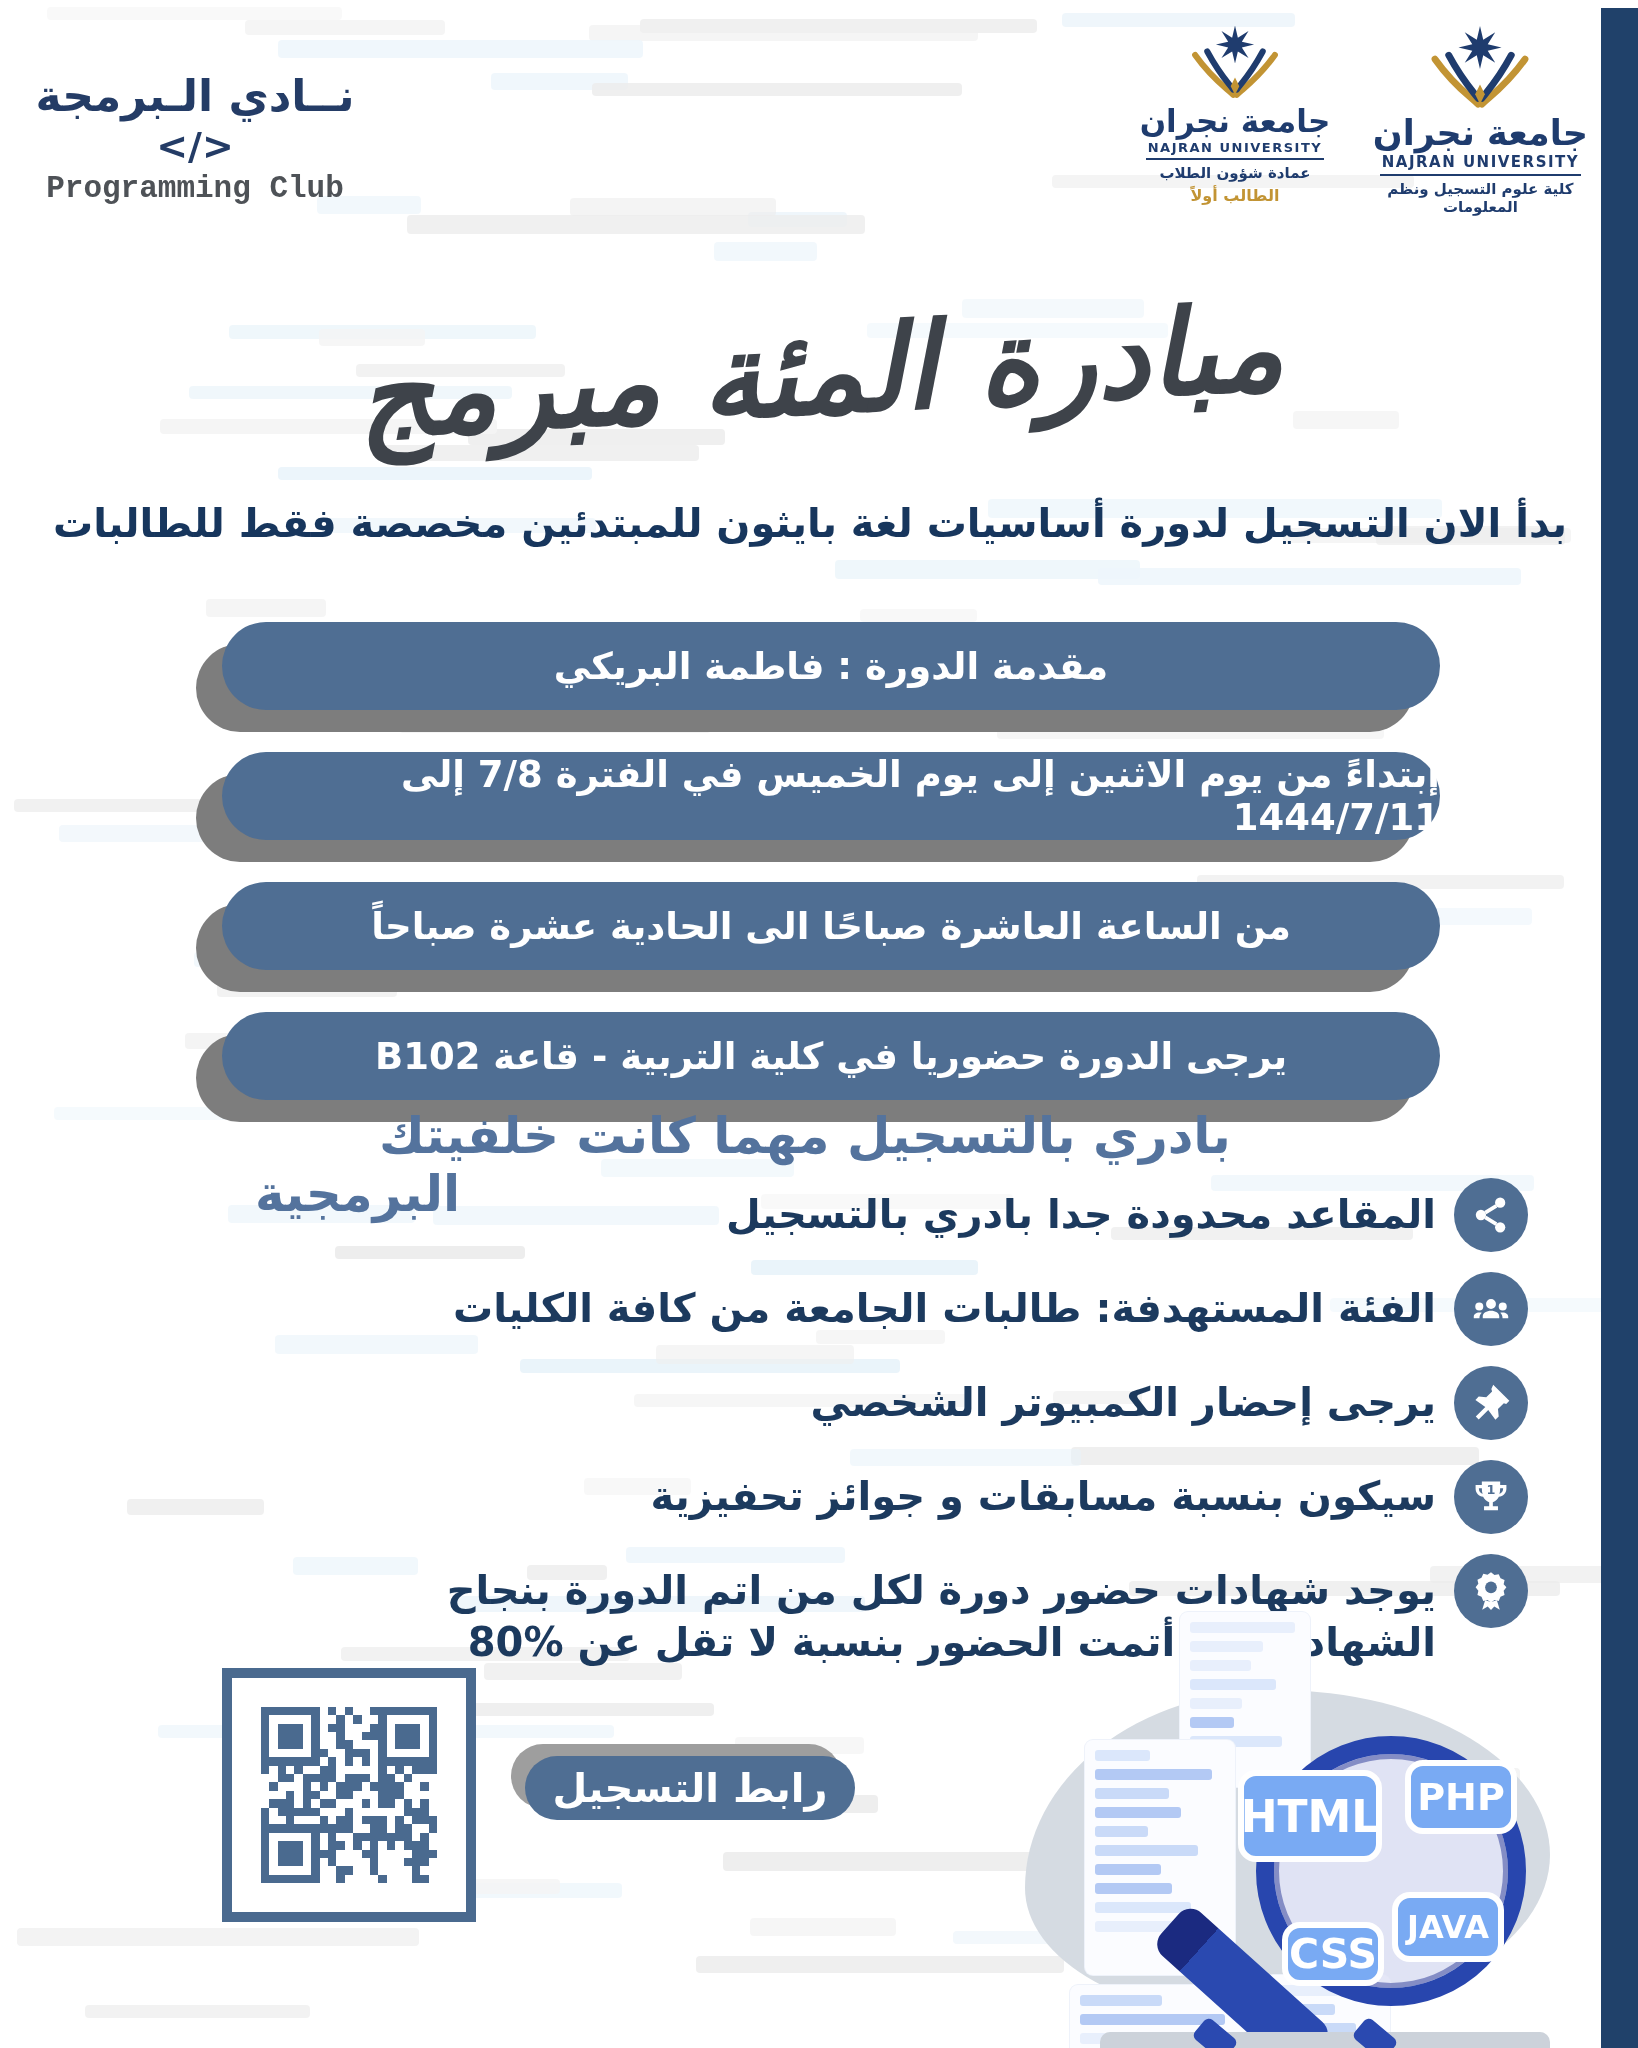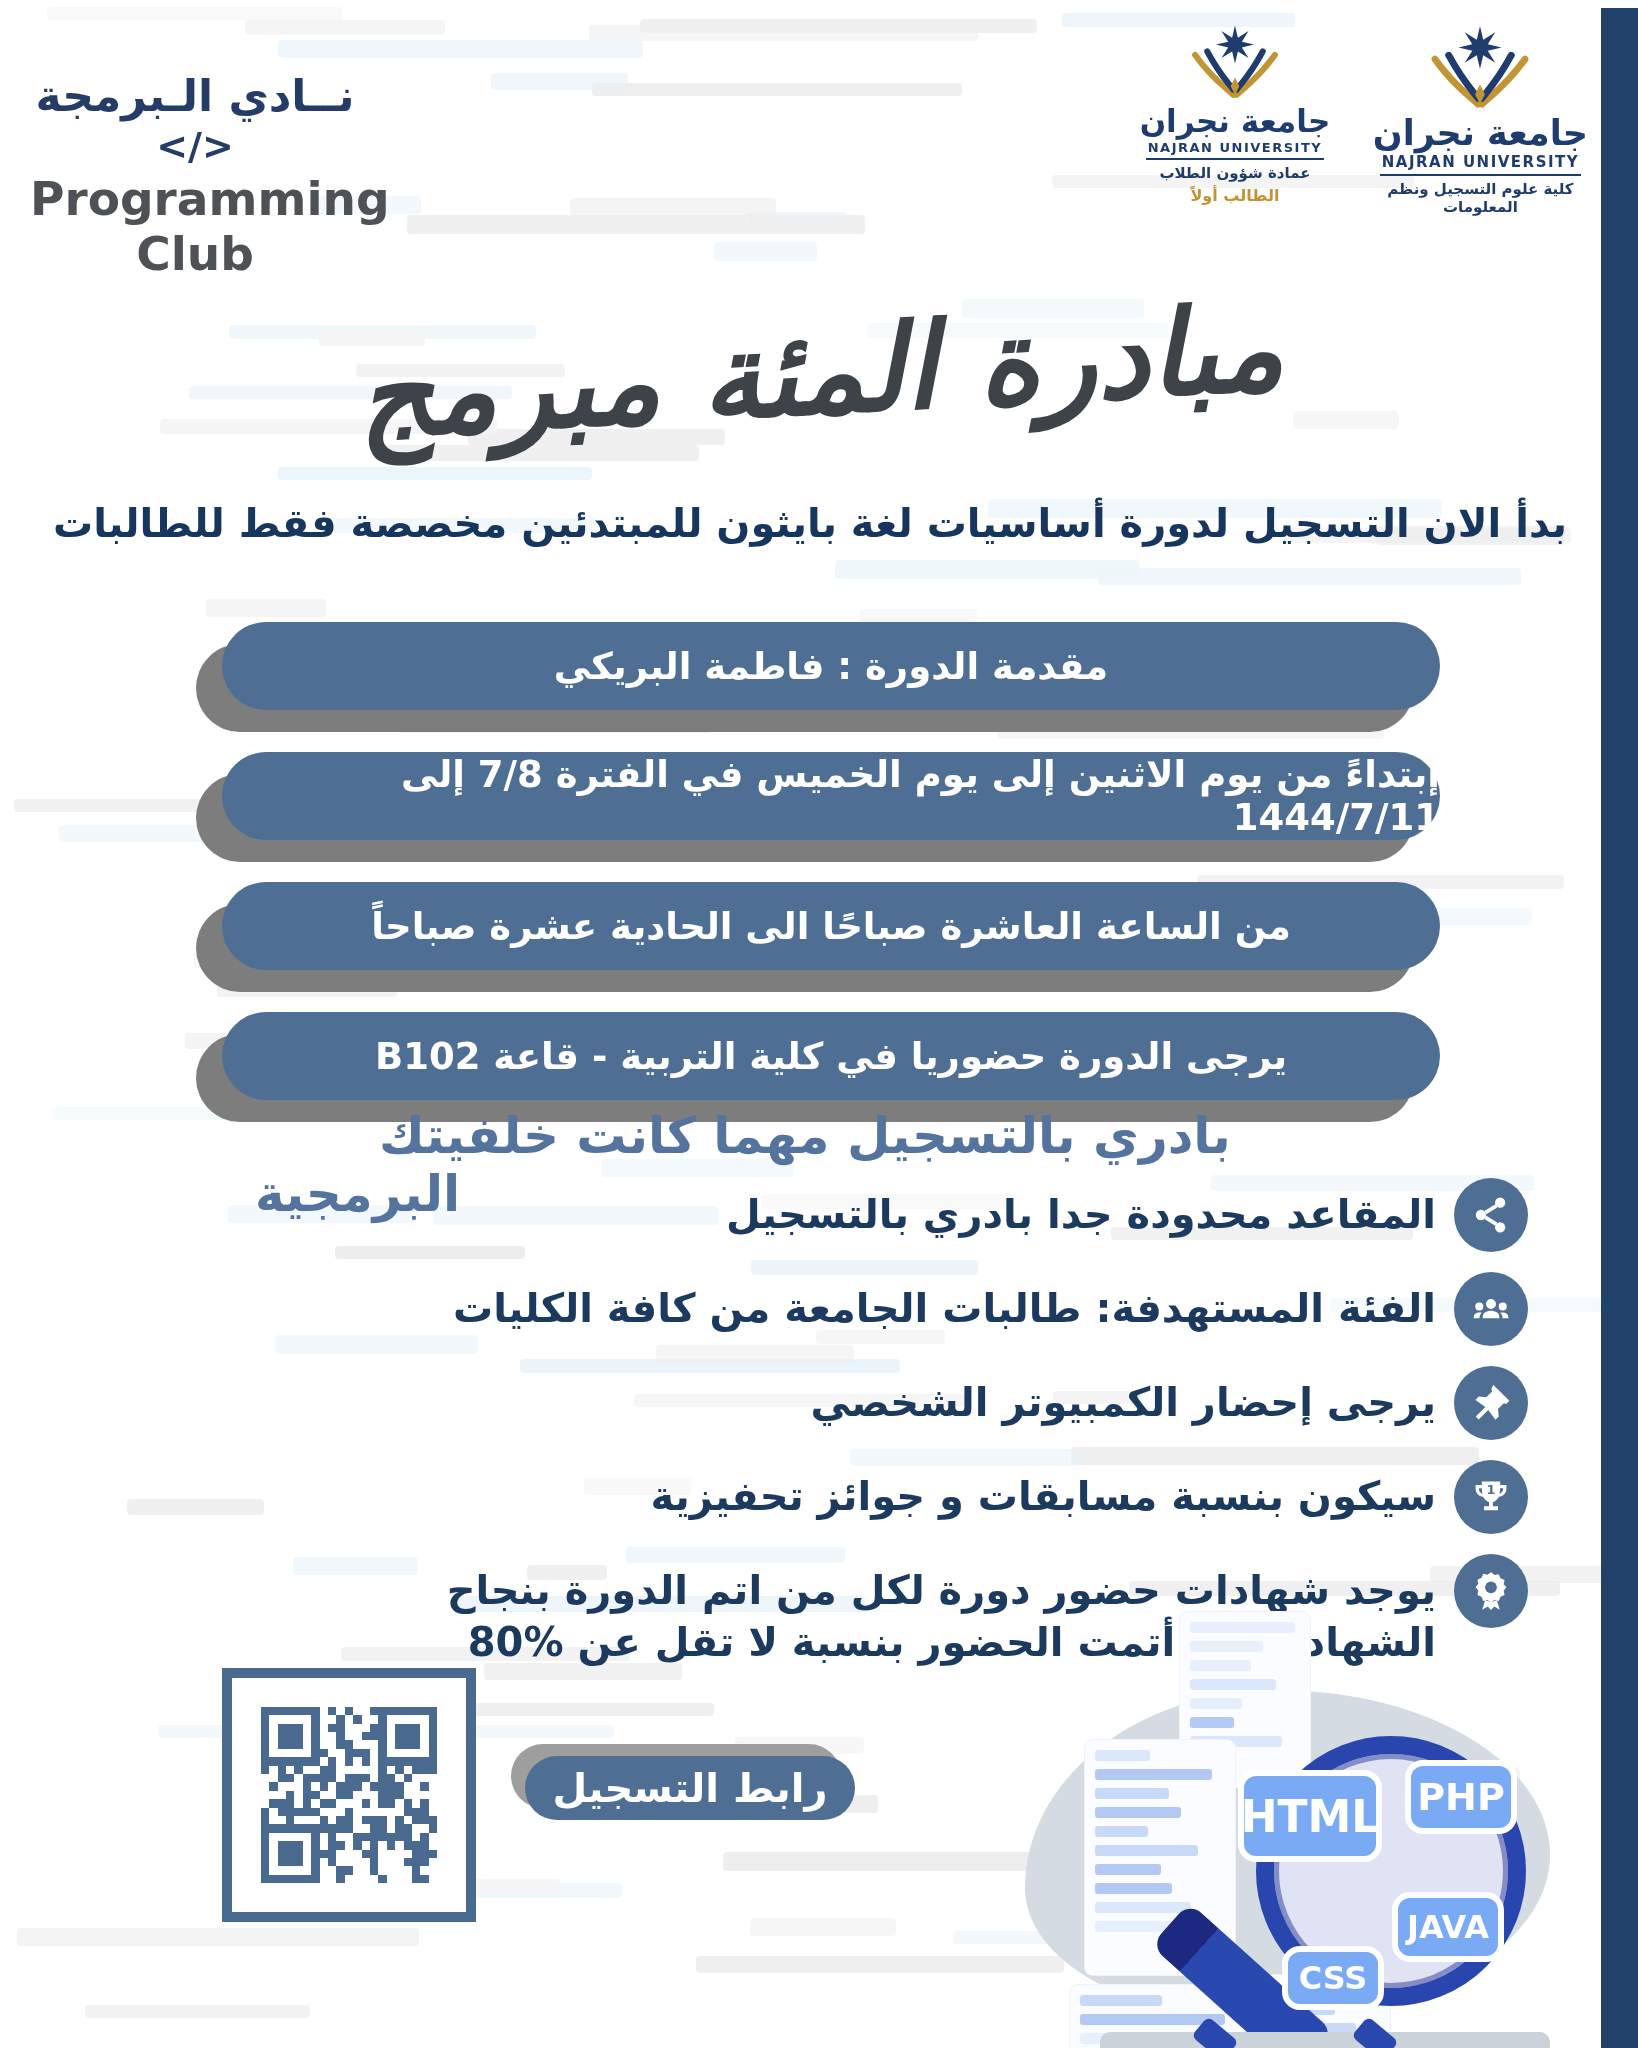--- a/index.html
+++ b/index.html
@@ -7,21 +7,21 @@
   #stripes{position:absolute;inset:0;z-index:0;}
   .stripe{position:absolute;border-radius:4px;}
 
   
   .side-bar{position:absolute;left:1601px;top:8px;width:37px;height:2040px;background:#20416a;z-index:3;}
 
   
   .club-logo{position:absolute;left:30px;top:72px;width:330px;text-align:center;z-index:2;}
   .club-ar{direction:rtl;font-size:44px;font-weight:bold;color:#243c66;line-height:1.1;}
   .club-ar .sym{font-size:38px;letter-spacing:-2px;}
-  .club-en{font-size:47px;font-weight:bold;color:#4e5257;letter-spacing:0px;margin-top:2px;}
+  .club-en{font-size:31px;font-weight:bold;color:#4e5257;letter-spacing:0px;margin-top:2px;font-family:Liberation Mono, monospace;}
 
   
   .uni-logos{position:absolute;left:1135px;top:22px;width:460px;display:flex;gap:31px;align-items:flex-start;z-index:2;}
   .uni-logo{text-align:center;color:#1f3c6e;}
   .uni-logo .name-ar{font-size:31px;font-weight:bold;line-height:1;margin-top:2px;}
   .uni-logo .name-en{font-size:13px;letter-spacing:1.5px;font-weight:bold;border-bottom:2px solid #1f3c6e;display:inline-block;padding:2px 2px 3px;}
   .uni-logo .dept{font-size:15px;font-weight:bold;margin-top:4px;}
   .uni-logo .motto{font-size:16px;font-weight:bold;color:#c29434;margin-top:4px;}
   .uni-logo.big .name-ar{font-size:35px;}
   .uni-logo.big .name-en{font-size:15px;}
@@ -67,21 +67,21 @@
   .doc .bar{height:11px;border-radius:3px;margin-bottom:8px;}
   .ring{position:absolute;left:226px;top:116px;width:234px;height:234px;border:18px solid #2846ae;border-radius:50%;
     background:rgba(225,228,246,0.88);box-shadow:inset 0 0 0 5px rgba(20,35,140,0.45);}
   .handle{position:absolute;left:115px;top:340px;width:195px;height:58px;border-radius:16px;transform:rotate(42deg);
     background:linear-gradient(90deg,#1b2a80 0 20%,#2a49b0 20%);}
   .tag{position:absolute;background:#79aaf3;border:6px solid #ffffff;border-radius:18px;color:#ffffff;font-weight:bold;
     display:flex;align-items:center;justify-content:center;}
   .tag.html{left:208px;top:150px;width:132px;height:80px;font-size:44px;}
   .tag.php{left:375px;top:140px;width:100px;height:62px;font-size:38px;}
   .tag.java{left:362px;top:272px;width:100px;height:58px;font-size:32px;}
-  .tag.css{left:252px;top:302px;width:90px;height:52px;font-size:32px;margin-top:24px;}
+  .tag.css{left:252px;top:302px;width:90px;height:52px;font-size:41px;}
 
   
   .frag{position:absolute;left:1100px;top:2032px;width:450px;height:16px;background:#ccd2da;border-radius:10px 10px 0 0;z-index:2;}
   .frag .slash{position:absolute;top:-6px;width:40px;height:26px;background:#2a49b0;border-radius:6px;transform:rotate(40deg);}
 </style>
 </head>
 <body>
 
 <div class="page">
   <div id="stripes">

